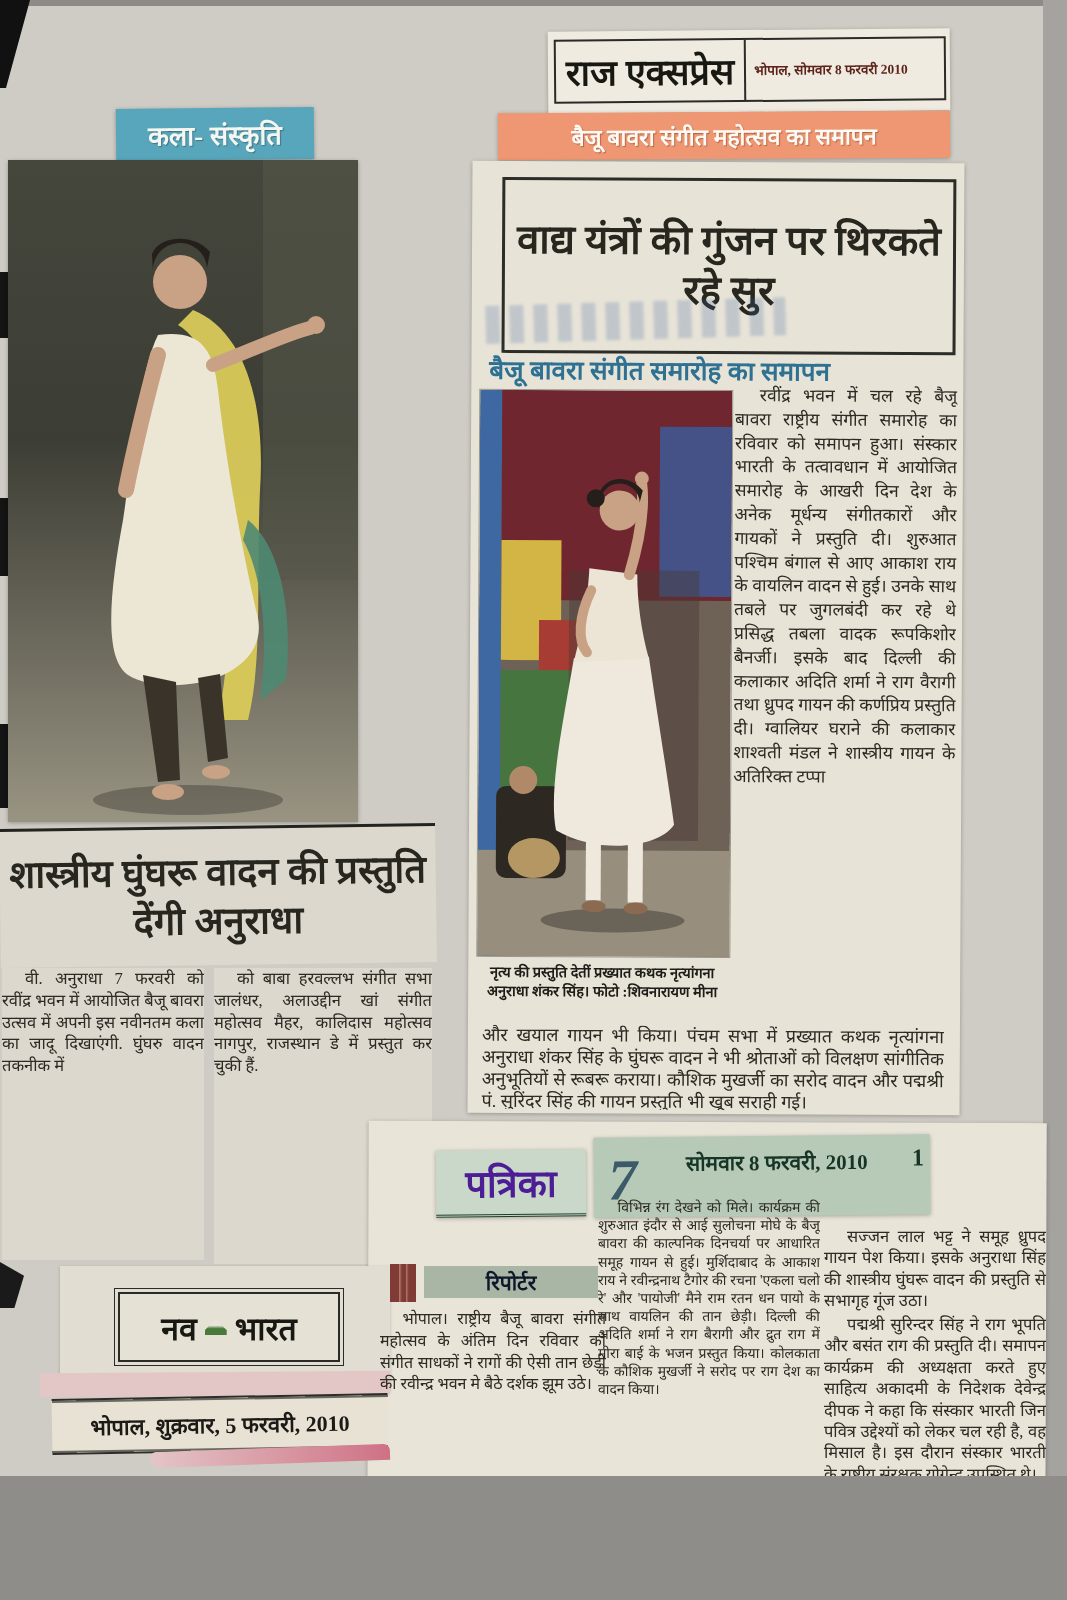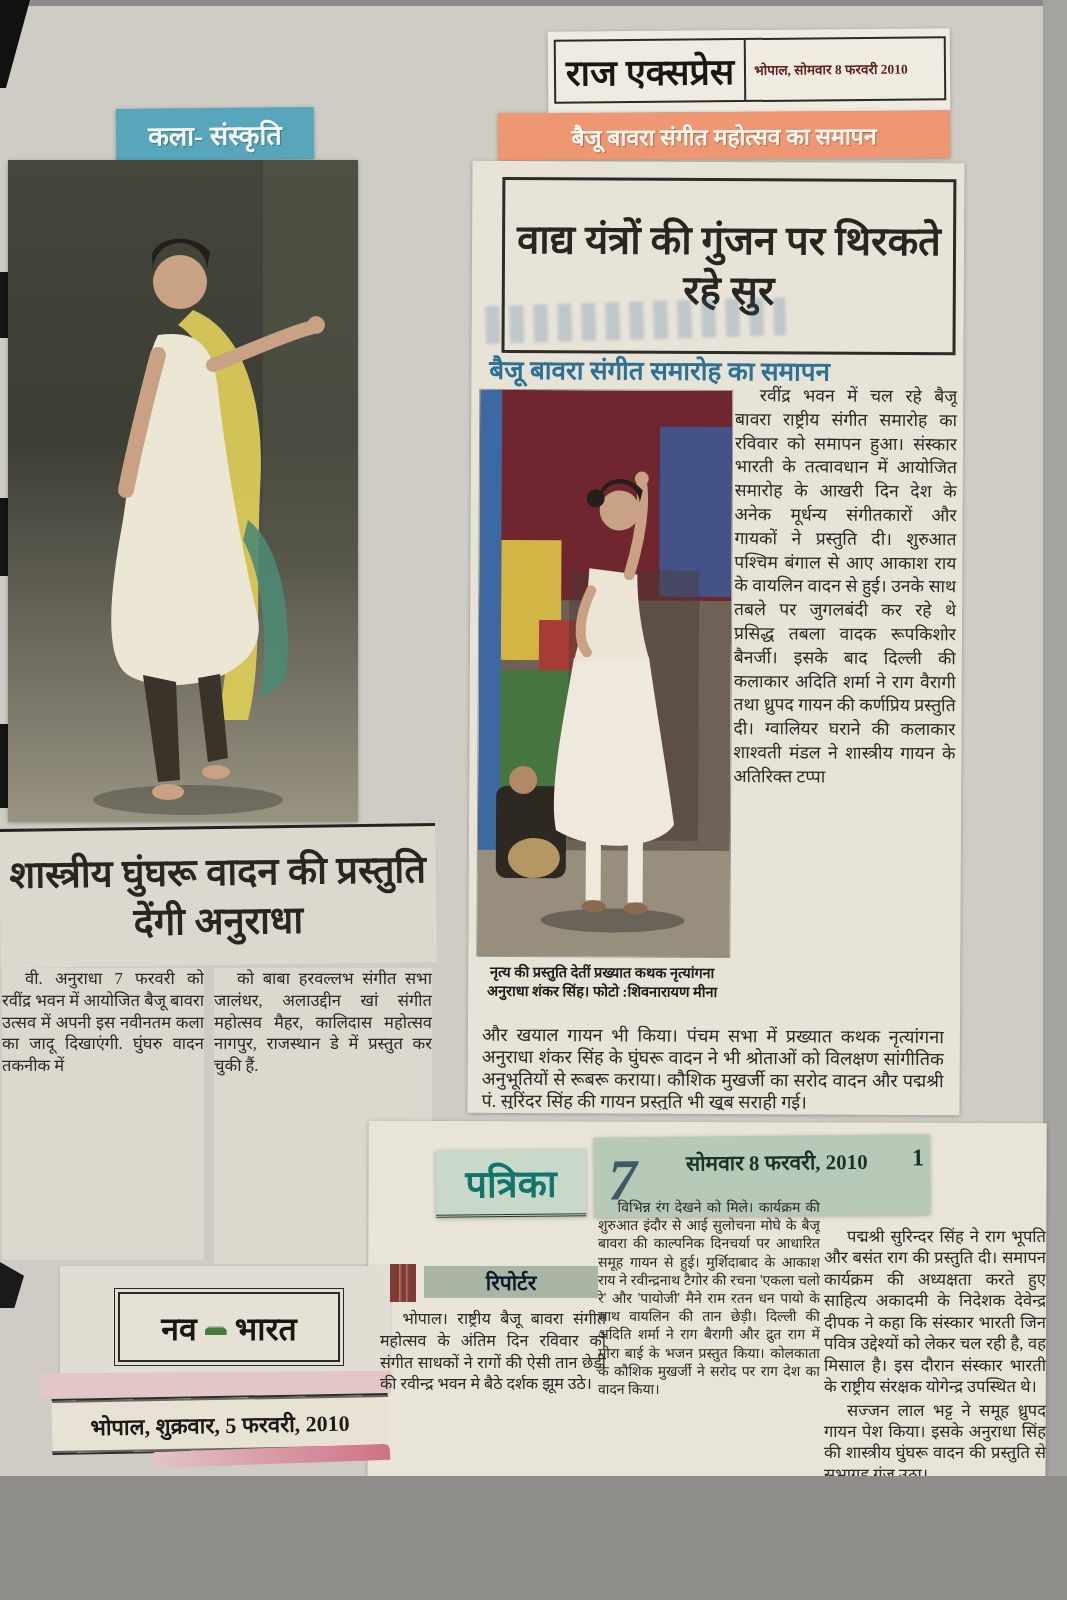--- a/index.html
+++ b/index.html
@@ -138,21 +138,21 @@
     <p>वी. अनुराधा 7 फरवरी को रवींद्र भवन में आयोजित बैजू बावरा उत्सव में अपनी इस नवीनतम कला का जादू दिखाएंगी. घुंघरु वादन तकनीक में</p>
   </div>
   <div class="abs body-text" style="left:214px;top:968px;width:218px;height:296px;font-size:16.5px;line-height:1.32;background:#dcd8ce;">
     <p>को बाबा हरवल्लभ संगीत सभा जालंधर, अलाउद्दीन खां संगीत महोत्सव मैहर, कालिदास महोत्सव नागपुर, राजस्थान डे में प्रस्तुत कर चुकी हैं.</p>
   </div>
 
   <div class="abs clip" style="left:368px;top:1122px;width:678px;height:424px;background:#e8e4d8;transform:rotate(0.2deg);"></div>
 
   <div class="abs clip" style="left:436px;top:1150px;width:150px;height:64px;background:#c9d8c9;transform:rotate(-0.5deg);
               display:flex;align-items:center;justify-content:center;border-bottom:3px double #1f3d2b;">
-    <span style="font-size:38px;font-weight:bold;color:#0f766e;">पत्रिका</span>
+    <span style="font-size:38px;font-weight:bold;color:#4c1d95;">पत्रिका</span>
   </div>
   <div class="abs clip" style="left:594px;top:1136px;width:336px;height:80px;background:#b7cab8;transform:rotate(-0.6deg);overflow:hidden;">
     <span style="position:absolute;left:14px;top:14px;font-size:58px;font-weight:bold;font-style:italic;color:#3c5a68;line-height:1;">7</span>
     <span style="position:absolute;left:92px;top:12px;font-size:21px;font-weight:bold;color:#173526;white-space:nowrap;">सोमवार 8 फरवरी, 2010</span>
     <span style="position:absolute;right:6px;top:10px;font-size:24px;font-weight:bold;color:#173526;">1</span>
   </div>
 
   <div class="abs" style="left:60px;top:1266px;width:330px;height:126px;background:#e2ddd2;box-shadow:0 1px 3px rgba(0,0,0,.2);">
     <div class="abs" style="left:58px;top:26px;width:218px;height:66px;border:2px solid #2a2a26;outline:1px solid #2a2a26;outline-offset:3px;
                 display:flex;align-items:center;justify-content:center;gap:8px;background:#e6e1d5;">
@@ -175,22 +175,22 @@
     <span style="font-size:21px;font-weight:bold;color:#0f172a;text-align:center;">रिपोर्टर</span>
   </div>
 
   <div class="abs body-text" style="left:380px;top:1308px;width:226px;height:252px;font-size:16px;line-height:1.36;">
     <p>भोपाल। राष्ट्रीय बैजू बावरा संगीत महोत्सव के अंतिम दिन रविवार को संगीत साधकों ने रागों की ऐसी तान छेड़ी की रवीन्द्र भवन मे बैठे दर्शक झूम उठे।</p>
   </div>
   <div class="abs body-text" style="left:598px;top:1199px;width:222px;height:318px;font-size:14px;line-height:1.3;">
     <p>विभिन्न रंग देखने को मिले। कार्यक्रम की शुरुआत इंदौर से आई सुलोचना मोघे के बैजू बावरा की काल्पनिक दिनचर्या पर आधारित समूह गायन से हुई। मुर्शिदाबाद के आकाश राय ने रवीन्द्रनाथ टैगोर की रचना 'एकला चलो रे' और 'पायोजी' मैने राम रतन धन पायो के साथ वायलिन की तान छेड़ी। दिल्ली की अदिति शर्मा ने राग बैरागी और द्रुत राग में मीरा बाई के भजन प्रस्तुत किया। कोलकाता के कौशिक मुखर्जी ने सरोद पर राग देश का वादन किया।</p>
   </div>
   <div class="abs body-text" style="left:824px;top:1226px;width:222px;height:318px;font-size:16.5px;line-height:1.3;">
+    <p>सज्जन लाल भट्ट ने समूह ध्रुपद गायन पेश किया। इसके अनुराधा सिंह की शास्त्रीय घुंघरू वादन की प्रस्तुति से सभागृह गूंज उठा।</p>
     <p>पद्मश्री सुरिन्दर सिंह ने राग भूपति और बसंत राग की प्रस्तुति दी। समापन कार्यक्रम की अध्यक्षता करते हुए साहित्य अकादमी के निदेशक देवेन्द्र दीपक ने कहा कि संस्कार भारती जिन पवित्र उद्देश्यों को लेकर चल रही है, वह मिसाल है। इस दौरान संस्कार भारती के राष्ट्रीय संरक्षक योगेन्द्र उपस्थित थे।</p>
-    <p>सज्जन लाल भट्ट ने समूह ध्रुपद गायन पेश किया। इसके अनुराधा सिंह की शास्त्रीय घुंघरू वादन की प्रस्तुति से सभागृह गूंज उठा।</p>
   </div>
 
   <div class="abs" style="left:316px;top:1544px;width:751px;height:56px;overflow:hidden;
               background:linear-gradient(90deg,#9aa0a8 0%,#7a7268 18%,#5a4f42 45%,#4a4238 70%,#3a332c 100%);">
     <div class="abs" style="left:0;top:0;width:751px;height:56px;
                 background:radial-gradient(ellipse 60px 30px at 120px 40px,rgba(210,210,215,.5),transparent 70%),
                            radial-gradient(ellipse 80px 34px at 300px 46px,rgba(120,100,80,.6),transparent 70%),
                            radial-gradient(ellipse 90px 36px at 560px 48px,rgba(60,50,40,.7),transparent 70%);"></div>
     <div class="abs" style="left:338px;top:4px;width:26px;height:26px;border-radius:50%;background:#3e8ca0;"></div>
     <div class="abs" style="left:378px;top:6px;width:24px;height:24px;border-radius:50%;background:#d0a0b0;"></div>

